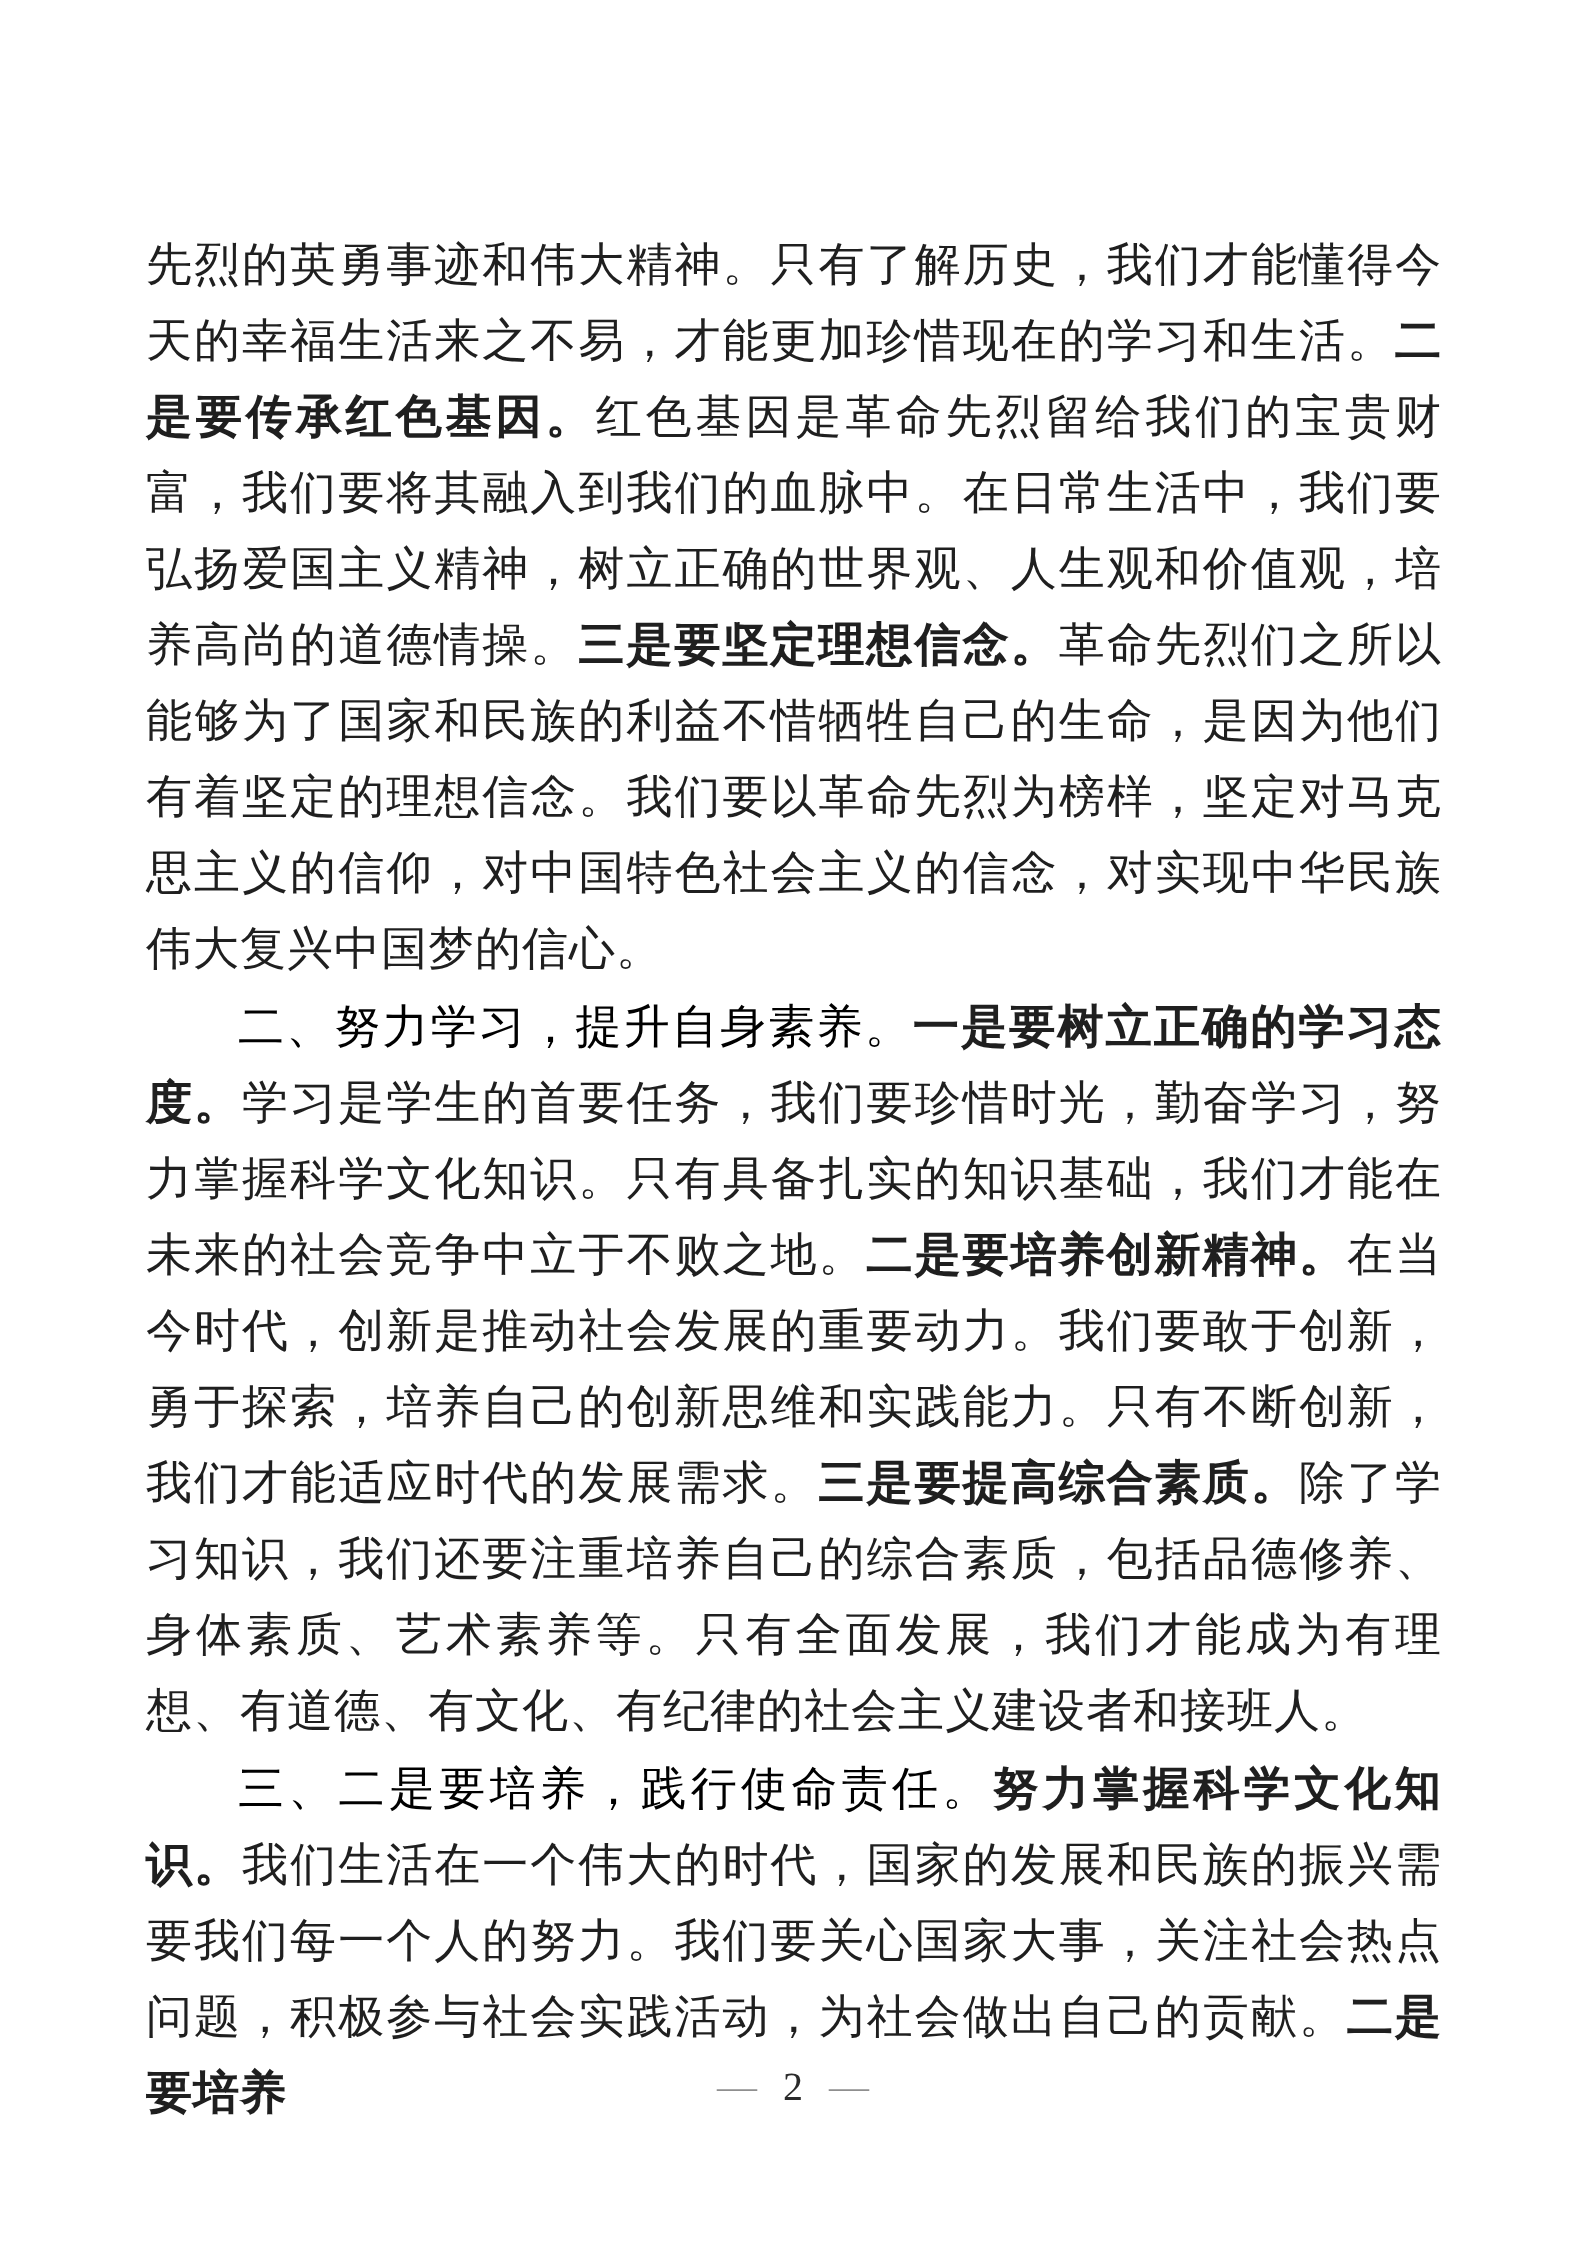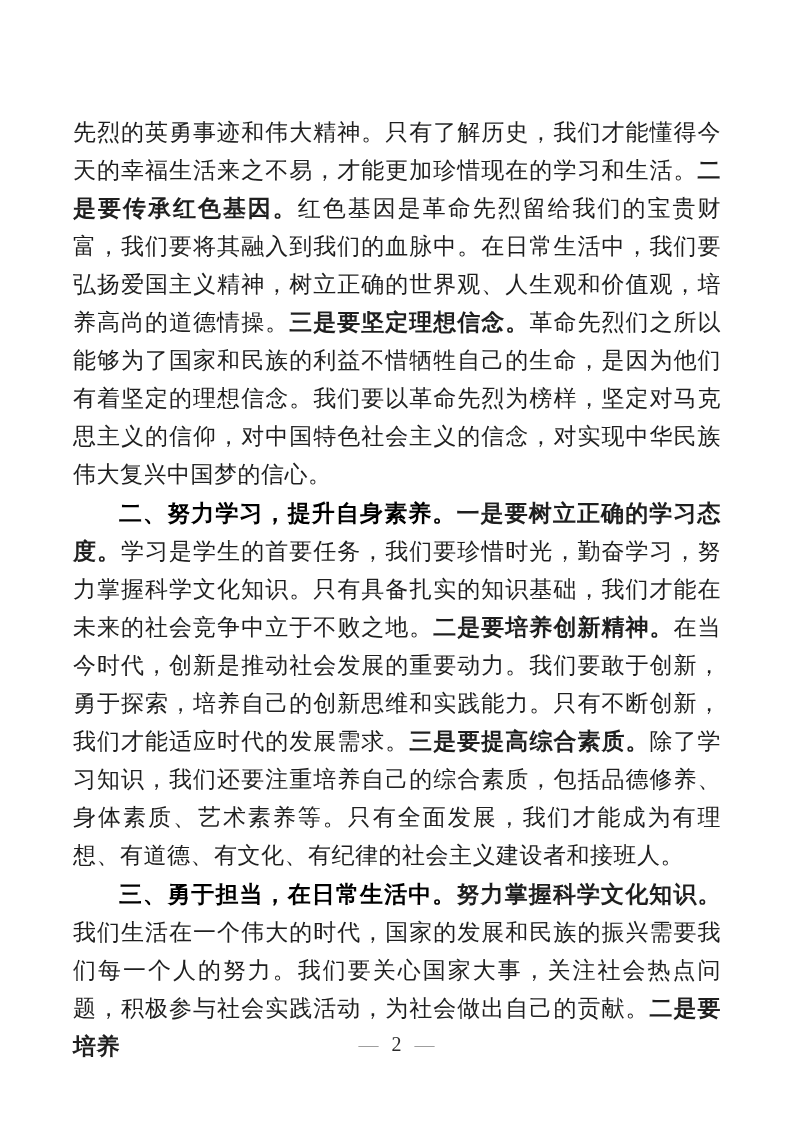--- a/index.html
+++ b/index.html
@@ -37,21 +37,21 @@
     text-indent: 2em;
   }
   .run.body {
     font-weight: 400;
   }
   .run.key-phrase {
     font-weight: 700;
     color: var(--body-text, #1f1f1f);
   }
   .run.section-heading {
-    font-weight: 700;
+    font-weight: 400;
     font-family: "Liberation Sans", "DejaVu Sans", sans-serif;
     color: var(--heading-text, #000000);
   }
   .footer {
     position: absolute;
     left: 0;
     top: 1031px;
     width: 100%;
     display: flex;
     justify-content: center;
@@ -70,20 +70,20 @@
     font-family: "Liberation Serif", "DejaVu Serif", serif;
   }
 </style>
 </head>
 <body>
 
 <div class="page">
   <div class="content">
       <p class="para"><span class="run body">先烈的英勇事迹和伟大精神。只有了解历史，我们才能懂得今天的幸福生活来之不易，才能更加珍惜现在的学习和生活。</span><span class="run key-phrase">二是要传承红色基因。</span><span class="run body">红色基因是革命先烈留给我们的宝贵财富，我们要将其融入到我们的血脉中。在日常生活中，我们要弘扬爱国主义精神，树立正确的世界观、人生观和价值观，培养高尚的道德情操。</span><span class="run key-phrase">三是要坚定理想信念。</span><span class="run body">革命先烈们之所以能够为了国家和民族的利益不惜牺牲自己的生命，是因为他们有着坚定的理想信念。我们要以革命先烈为榜样，坚定对马克思主义的信仰，对中国特色社会主义的信念，对实现中华民族伟大复兴中国梦的信心。</span></p>
       <p class="para indent"><span class="run section-heading">二、努力学习，提升自身素养。</span><span class="run key-phrase">一是要树立正确的学习态度。</span><span class="run body">学习是学生的首要任务，我们要珍惜时光，勤奋学习，努力掌握科学文化知识。只有具备扎实的知识基础，我们才能在未来的社会竞争中立于不败之地。</span><span class="run key-phrase">二是要培养创新精神。</span><span class="run body">在当今时代，创新是推动社会发展的重要动力。我们要敢于创新，勇于探索，培养自己的创新思维和实践能力。只有不断创新，我们才能适应时代的发展需求。</span><span class="run key-phrase">三是要提高综合素质。</span><span class="run body">除了学习知识，我们还要注重培养自己的综合素质，包括品德修养、身体素质、艺术素养等。只有全面发展，我们才能成为有理想、有道德、有文化、有纪律的社会主义建设者和接班人。</span></p>
-      <p class="para indent"><span class="run section-heading">三、勇于担当，在日常生活中。</span><span class="run key-phrase">努力掌握科学文化知识。</span><span class="run body">我们生活在一个伟大的时代，国家的发展和民族的振兴需要我们每一个人的努力。我们要关心国家大事，关注社会热点问题，积极参与社会实践活动，为社会做出自己的贡献。</span><span class="run key-phrase">二是要培养</span></p>
+      <p class="para indent"><span class="run section-heading">三、二是要培养，践行使命责任。</span><span class="run key-phrase">努力掌握科学文化知识。</span><span class="run body">我们生活在一个伟大的时代，国家的发展和民族的振兴需要我们每一个人的努力。我们要关心国家大事，关注社会热点问题，积极参与社会实践活动，为社会做出自己的贡献。</span><span class="run key-phrase">二是要培养</span></p>
     </div>
   <div class="footer">
     <span class="dash">—</span>
     <span class="num">2</span>
     <span class="dash">—</span>
   </div>
 </div>
 
 </body></html>

